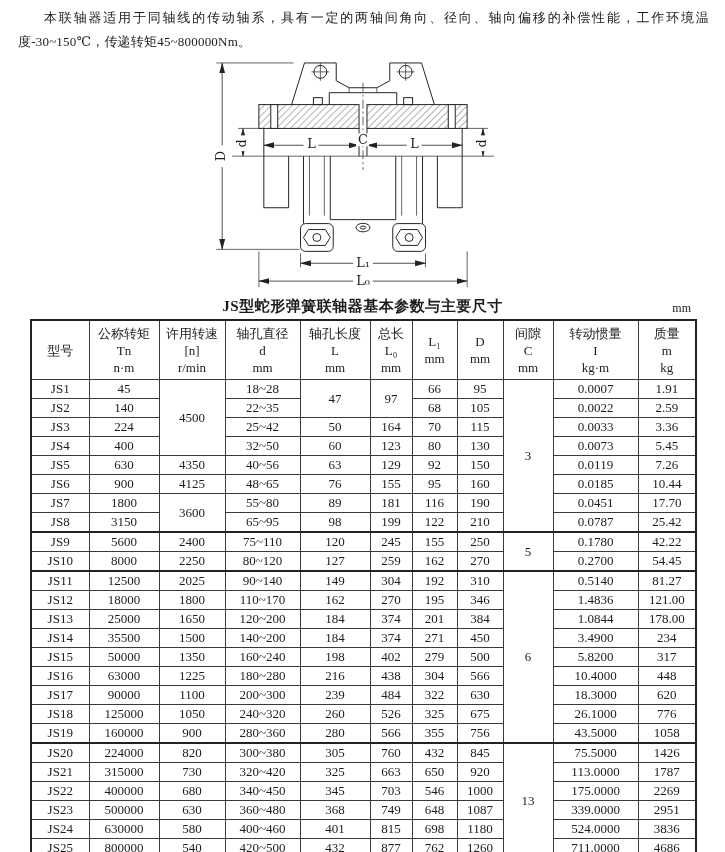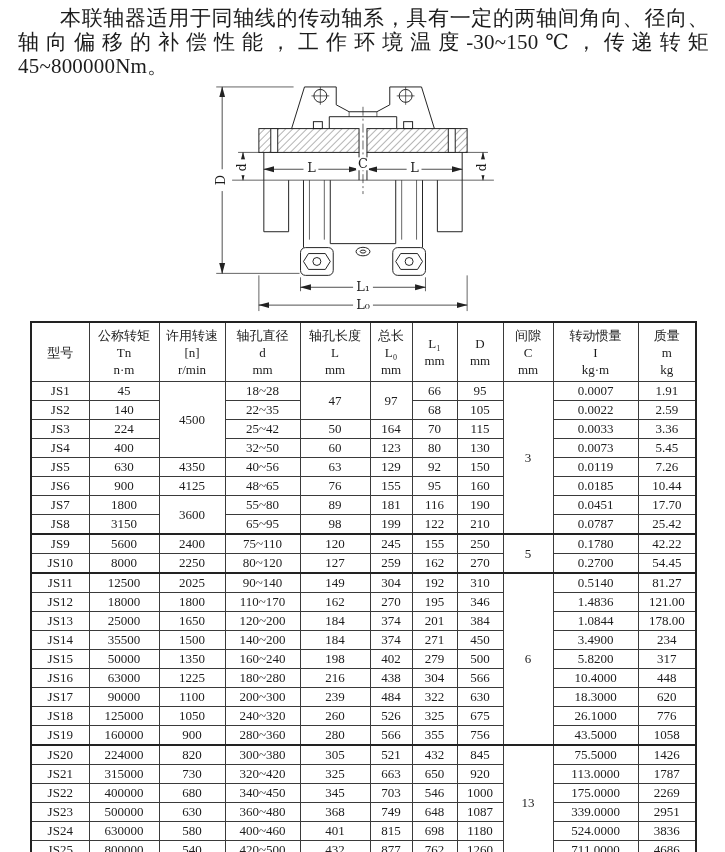--- a/index.html
+++ b/index.html
@@ -1,19 +1,19 @@
 <!DOCTYPE html>
 <html><head>
 <meta charset="utf-8">
 <style>
   html,body{margin:0;padding:0;background:#fff;}
   body{width:725px;height:852px;color:#1c1c1c;font-family:"Liberation Serif","DejaVu Serif",serif;overflow:hidden;}
   .page{position:relative;width:725px;height:852px;}
 
-  .intro{margin:0;padding:6px 16px 0 18px;font-size:21px;line-height:24px;
+  .intro{margin:0;padding:6px 16px 0 18px;font-size:13px;line-height:24px;
          text-indent:2em;text-align:justify;letter-spacing:0.2px;}
 
   .drawing-wrap{width:400px;margin:3px auto 0 auto;height:238px;}
   svg text{font-family:"DejaVu Serif","Liberation Serif",serif;font-size:13px;fill:#1c1c1c;}
 
   .title-row{position:relative;width:100%;height:20px;margin-top:2px;text-align:center;}
   .t-title{font-weight:bold;font-size:15px;letter-spacing:0.5px;}
   .t-unit{position:absolute;right:34px;bottom:1px;font-size:12px;font-weight:normal;}
 
   table.spec{border-collapse:collapse;table-layout:fixed;width:665px;margin:2px 0 0 30px;
@@ -137,20 +137,24 @@
       <text transform="translate(82,87) rotate(-90)" text-anchor="middle">d</text>
       <text transform="translate(324,87) rotate(-90)" text-anchor="middle">d</text>
       <text x="148" y="92" text-anchor="middle">L</text>
       <text x="200" y="88" text-anchor="middle">C</text>
       <text x="252" y="92" text-anchor="middle">L</text>
       <text x="200" y="212" text-anchor="middle">L₁</text>
       <text x="200" y="230" text-anchor="middle">L₀</text>
     </svg>
   </div>
 
+  <div class="title-row">
+    <span class="t-title">JS型蛇形弹簧联轴器基本参数与主要尺寸</span>
+    <span class="t-unit">mm</span>
+  </div>
 
   <table class="spec">
     <colgroup>
       <col style="width:58px">
         <col style="width:70px">
         <col style="width:66px">
       <col style="width:75px">
         <col style="width:70px">
         <col style="width:42px">
       <col style="width:45px">
@@ -439,21 +443,21 @@
           <td>756</td>
           <td>43.5000</td>
           <td>1058</td>
         </tr>
         <tr class="group-start">
           <td>JS20</td>
           <td>224000</td>
           <td>820</td>
           <td>300~380</td>
           <td>305</td>
-          <td>521</td>
+          <td>760</td>
           <td>432</td>
           <td>845</td>
           <td rowspan="6">13</td>
           <td>75.5000</td>
           <td>1426</td>
         </tr>
         <tr>
           <td>JS21</td>
           <td>315000</td>
           <td>730</td>

